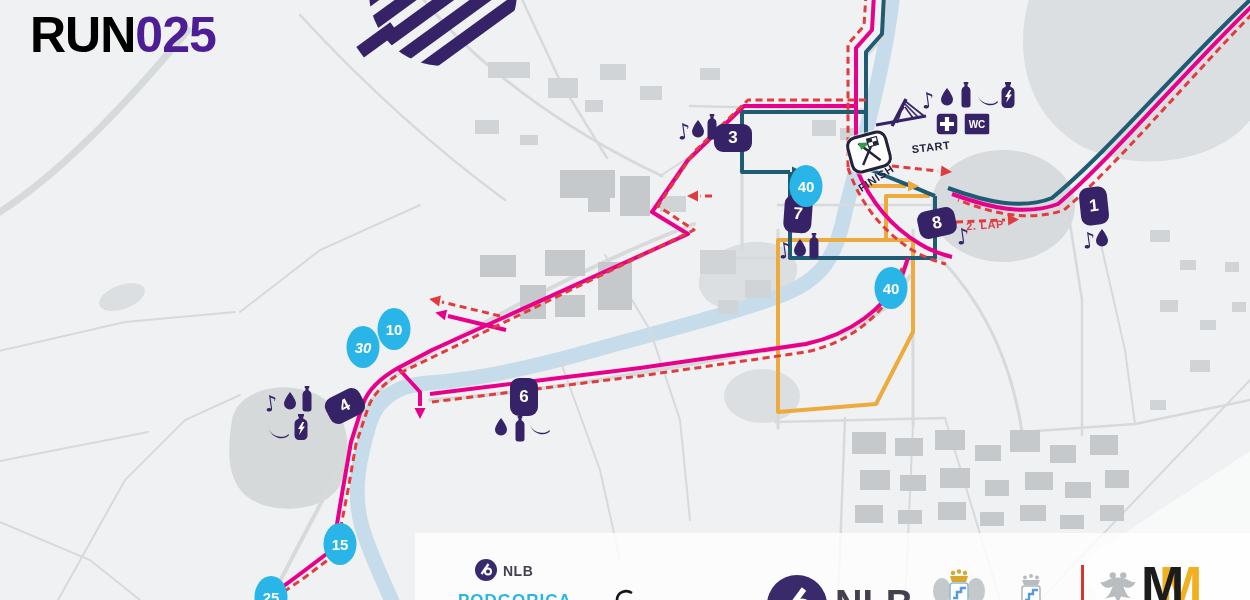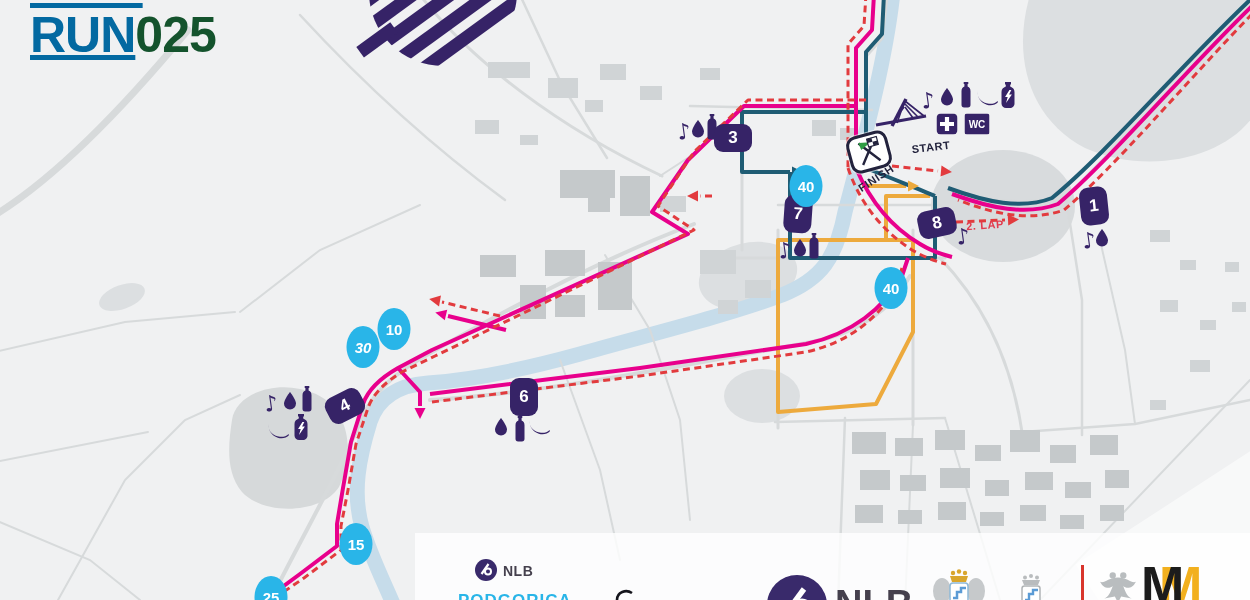--- a/index.html
+++ b/index.html
@@ -18,21 +18,21 @@
   .mi{position:absolute;display:flex;align-items:center;justify-content:center;color:#362367;}
   .music{font:700 22px "DejaVu Sans",sans-serif;color:#362367;transform:rotate(-8deg);line-height:1;}
   .flagbadge{background:#fff;border:3px solid #23233d;border-radius:10px;padding:2px 3px;
              transform:rotate(-15deg);box-shadow:0 0 0 1px rgba(255,255,255,.6);}
   .maplabel{position:absolute;font:700 11px "Liberation Sans",sans-serif;letter-spacing:.6px;white-space:nowrap;}
   
   #title{position:absolute;left:30px;top:0;}
   #t1{height:10px;overflow:hidden;}
   #t1 .big{display:block;margin-top:-42px;}
   .big{font:800 50px "Liberation Sans",sans-serif;letter-spacing:-1px;line-height:1;white-space:nowrap;}
-  .purple{color:#0369a1;text-decoration:underline;} .cyan{color:#14532d;}
+  .purple{color:#000000;} .cyan{color:#4c1d95;}
   
   #wedge{position:absolute;left:1095px;top:470px;width:300px;height:160px;background:rgba(255,255,255,.55);
          transform:rotate(-33deg);}
   #bar{position:absolute;left:415px;top:533px;width:835px;height:67px;background:rgba(255,255,255,.8);}
   #bar *{position:absolute;}
   .nlbtxt{font:700 14px "Liberation Sans",sans-serif;color:#45404d;letter-spacing:.5px;}
   #pg{left:43px;top:58px;font:800 17px "Liberation Sans",sans-serif;color:#29b5e8;letter-spacing:1px;}
   #nlbbig-t{left:420px;top:50px;font:700 38px "Liberation Sans",sans-serif;color:#45404d;}
   #redline{left:666px;top:32px;width:3px;height:35px;background:#d8352c;}
   #mm{left:744px;top:26px;font:900 52px "Liberation Sans",sans-serif;line-height:1;}
@@ -299,21 +299,21 @@
       <div class="sb port" style="left: 1094px; top: 206px; transform: translate(-50%, -50%) rotate(-6deg);">1</div>
       <div class="sb land" style="left: 733px; top: 138px; transform: translate(-50%, -50%) rotate(0deg);">3</div>
       <div class="sb land" style="left: 345px; top: 406px; transform: translate(-50%, -50%) rotate(-27deg);">4</div>
       <div class="sb port" style="left: 524px; top: 397px; transform: translate(-50%, -50%) rotate(0deg);">6</div>
       <div class="sb port" style="left: 798px; top: 214px; transform: translate(-50%, -50%) rotate(4deg);">7</div>
       <div class="sb land" style="left: 937px; top: 223px; transform: translate(-50%, -50%) rotate(-12deg);">8</div>
       <div class="km" style="left: 806px; top: 186px; transform: translate(-50%, -50%) rotate(0deg);">40</div>
       <div class="km" style="left: 891px; top: 288px; transform: translate(-50%, -50%) rotate(0deg);">40</div>
       <div class="km" style="left: 363px; top: 347px; transform: translate(-50%, -50%) rotate(0deg); font-style: italic;">30</div>
       <div class="km" style="left: 394px; top: 329px; transform: translate(-50%, -50%) rotate(0deg);">10</div>
-      <div class="km" style="left: 356px; top: 544px; transform: translate(-50%, -50%) rotate(0deg); text-align: center;">15</div>
+      <div class="km" style="left: 340px; top: 544px; transform: translate(-50%, -50%) rotate(0deg); text-align: center;">15</div>
       <div class="km" style="left: 271px; top: 597px; transform: translate(-50%, -50%) rotate(0deg);">25</div>
       <div class="maplabel" style="color: rgb(35, 35, 61); left: 931px; top: 147px; transform: translate(-50%, -50%) rotate(-7deg);">START</div>
       <div class="maplabel" style="color: rgb(35, 35, 61); left: 876px; top: 178px; transform: translate(-50%, -50%) rotate(-33deg);">FINISH</div>
       <div class="maplabel" style="color: rgb(226, 59, 78); left: 985px; top: 225px; transform: translate(-50%, -50%) rotate(-4deg);">2. LAP</div>
     </div>
 
   <svg style="position:absolute;left:348px;top:0" width="175" height="72" viewBox="0 0 175 72">
     <defs>
         <clipPath id="gclip">
           <circle cx="95" cy="-8" r="74"></circle>

